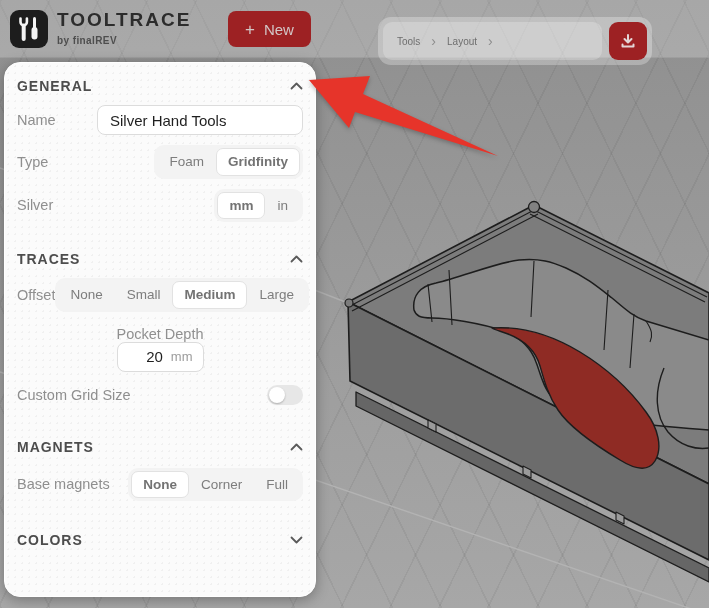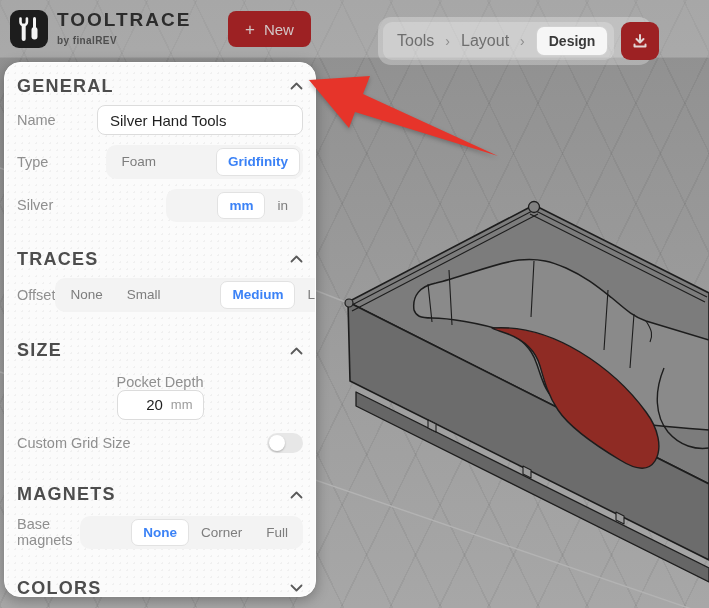--- a/index.html
+++ b/index.html
@@ -35,52 +35,52 @@
   
   .crumb-bar{
     position:absolute;left:378px;top:17px;width:274px;height:48px;z-index:6;
     background:rgba(255,255,255,0.28);border-radius:13px;
     display:flex;align-items:center;padding:0 5px;box-sizing:border-box;gap:7px;
   }
   .crumbs{
     flex:1;height:38px;background:rgba(255,255,255,0.22);border-radius:9px;
     display:flex;align-items:center;padding:0 6px 0 14px;gap:11px;box-sizing:border-box;
   }
-  .crumb{font-size:16px;color:#6e6e6e;cursor:pointer;}
+  .crumb{font-size:10px;color:#6e6e6e;cursor:pointer;}
   .crumb-sep{font-size:14px;color:#8d8d8d;}
   .crumb-active{
     background:rgba(255,255,255,0.82);border:1px solid rgba(185,185,185,0.6);
     border-radius:8px;padding:6px 12px;font-size:14px;font-weight:700;color:#3a3a3a;cursor:pointer;
   }
   .dl-btn{width:38px;height:38px;flex:none;background:#9d2123;border:none;border-radius:9px;
     display:flex;align-items:center;justify-content:center;cursor:pointer;}
 
   
   .panel{
     position:absolute;left:4px;top:62px;width:312px;height:535px;z-index:10;
     background:#fbfbfb;
     background-image:radial-gradient(rgba(0,0,0,0.045) 1px, transparent 1px);
     background-size:7px 7px;
     border:1px solid #ffffff;border-radius:16px;box-sizing:border-box;
     box-shadow:0 3px 14px rgba(0,0,0,0.30);
     padding:14px 12px 16px 12px;overflow:hidden;
   }
   .sec-head{display:flex;align-items:center;justify-content:space-between;cursor:pointer;height:18px;}
-  .sec-title{font-size:18px;font-weight:700;letter-spacing:.07em;color:#4d4d4d;}
+  .sec-title{font-size:14px;font-weight:700;letter-spacing:.07em;color:#4d4d4d;}
   .chev{color:#5a5a5a;display:flex;align-items:center;}
   .row{display:flex;align-items:center;justify-content:space-between;min-height:30px;margin-top:10px;}
   .lbl{font-size:14.5px;color:#8f8f8f;}
   .txt-input{
     width:206px;height:30px;box-sizing:border-box;border:1px solid #dcdcdc;border-radius:8px;
     background:#fff;padding:0 12px;font-family:inherit;font-size:15px;color:#1f1f1f;outline:none;
   }
   .seg-group{display:flex;align-items:center;background:#f3f3f3;border-radius:10px;padding:3px;}
   .seg{padding:4px 11px;font-size:13.5px;color:#7d7d7d;border:1px solid transparent;border-radius:7px;
     cursor:pointer;white-space:nowrap;line-height:1.3;}
-  .seg.sel{background:#fff;border-color:#e2e2e2;color:#3b82f6;font-weight:700;margin-left:48px;}
+  .seg.sel{background:#fff;border-color:#e2e2e2;color:#737373;font-weight:700;}
   .num-box{display:flex;align-items:center;justify-content:flex-end;width:87px;height:30px;
     box-sizing:border-box;border:1px solid #dcdcdc;border-radius:8px;background:#fff;padding:8px 10px;gap:8px;}
   .num-input{width:30px;border:none;outline:none;background:transparent;text-align:right;
     font-family:inherit;font-size:15px;color:#1f1f1f;padding:0;}
   .unit{font-size:13px;color:#9c9c9c;}
   .toggle{width:36px;height:20px;border-radius:10px;background:#e7e7e7;position:relative;cursor:pointer;flex:none;}
   .toggle .knob{position:absolute;left:2px;top:2px;width:16px;height:16px;border-radius:50%;
     background:#fff;box-shadow:0 1px 2px rgba(0,0,0,0.25);}
   .mt28{margin-top:28px;} .mt30{margin-top:30px;} .mt14{margin-top:14px;flex-direction:column;}
   .mt8{margin-top:8px;text-align:right;} .mt12{margin-top:12px;}
@@ -171,21 +171,20 @@
       <span>New</span>
     </button>
   </div>
 
   <div class="crumb-bar">
     <div class="crumbs">
       <span class="crumb">Tools</span>
       <span class="crumb-sep">›</span>
       <span class="crumb">Layout</span>
       <span class="crumb-sep">›</span>
-      <span class="crumb-active">Design</span>
     </div>
     <button class="dl-btn">
       <svg width="18" height="18" viewBox="0 0 18 18">
         <path d="M9 3v7 M5.5 7 L9 10.5 L12.5 7" fill="none" stroke="#e3d6d6" stroke-width="2" stroke-linecap="round" stroke-linejoin="round"></path>
         <path d="M3.5 12.5 v2 h11 v-2" fill="none" stroke="#e3d6d6" stroke-width="2" stroke-linecap="round" stroke-linejoin="round"></path>
       </svg>
     </button>
   </div>
 
   <div class="panel">
@@ -228,28 +227,20 @@
     <div class="row">
       <span class="lbl">Offset</span>
       <div class="seg-group">
         <span class="seg">None</span>
         <span class="seg">Small</span>
         <span class="seg sel">Medium</span>
         <span class="seg">Large</span>
       </div>
     </div>
 
-    <div class="sec-head mt30">
-      <span class="sec-title">SIZE</span>
-      <span class="chev">
-        <svg width="13" height="8" viewBox="0 0 13 8">
-            <path d="M1.5 6.5 L6.5 1.5 L11.5 6.5" fill="none" stroke="#5a5a5a" stroke-width="1.8" stroke-linecap="round" stroke-linejoin="round"></path>
-          </svg>
-      </span>
-    </div>
     <div class="row mt14">
       <span class="lbl">Pocket Depth</span>
       <div class="num-box">
         <input class="num-input" type="text" value="20" style="">
         <span class="unit">mm</span>
       </div>
     </div>
     <div class="row mt8">
       <span class="lbl">Custom Grid Size</span>
       <div class="toggle">

